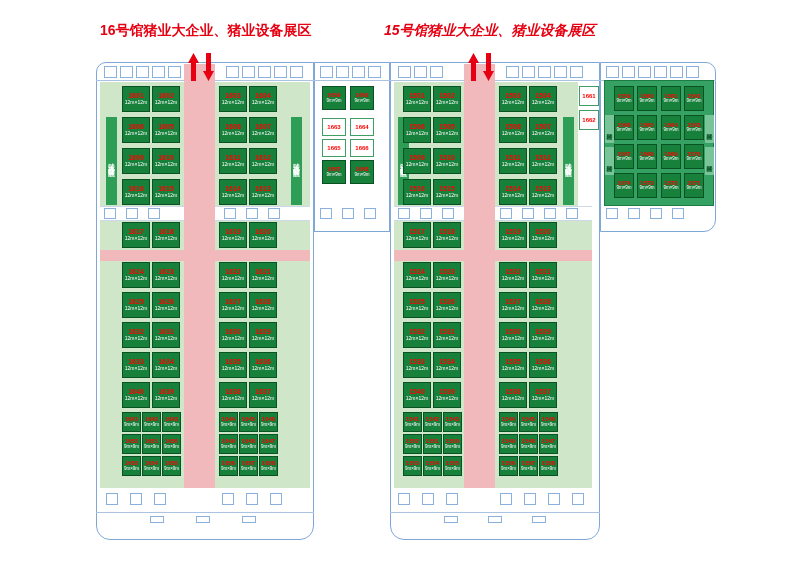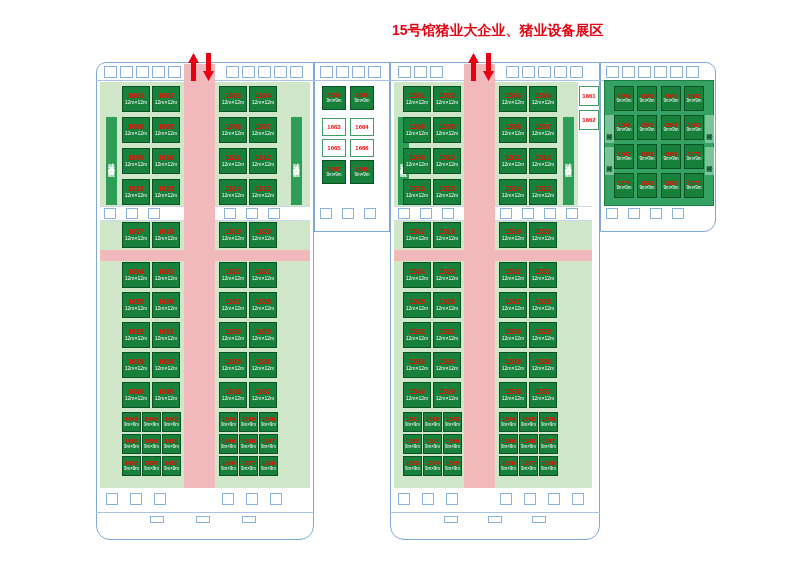--- a/index.html
+++ b/index.html
@@ -58,21 +58,22 @@
   <div class="abs strip" style="left:106px;top:117px;width:11px;height:88px;">猪业大企业特装展区</div>
   <div class="abs strip" style="left:291px;top:117px;width:11px;height:88px;">猪业大企业特装展区</div>
   <div class="abs strip" style="left:398px;top:117px;width:11px;height:88px;">猪业大企业特装展区</div>
   <div class="abs strip" style="left:563px;top:117px;width:11px;height:88px;">猪业大企业特装展区</div>
 
   <div class="abs bzl" style="left:605px;top:115px;width:9px;height:28px;">种猪展区</div>
   <div class="abs bzl" style="left:605px;top:147px;width:9px;height:28px;">种猪展区</div>
   <div class="abs bzl" style="left:705px;top:115px;width:9px;height:28px;">种猪展区</div>
   <div class="abs bzl" style="left:705px;top:147px;width:9px;height:28px;">种猪展区</div>
 
-  <div class="abs title" style="left:392px;top:22px;">15号馆猪业大企业、猪业设备展区</div>
+  <div class="abs title" style="left:100px;top:22px;">16号馆猪业大企业、猪业设备展区</div>
+  <div class="abs title" style="left:384px;top:22px;font-style:italic;">15号馆猪业大企业、猪业设备展区</div>
 
   <div class="abs" style="left:188px;top:53px;width:26px;height:28px;z-index:11;">
     <svg width="26" height="28" viewBox="0 0 26 28">
       <polygon points="5.5,0 11,10 8,10 8,28 3,28 3,10 0,10" fill="#e60012"></polygon>
       <polygon points="20.5,28 26,18 23,18 23,0 18,0 18,18 15,18" fill="#e60012"></polygon>
     </svg>
   </div>
   <div class="abs" style="left:468px;top:53px;width:26px;height:28px;z-index:11;">
     <svg width="26" height="28" viewBox="0 0 26 28">
       <polygon points="5.5,0 11,10 8,10 8,28 3,28 3,10 0,10" fill="#e60012"></polygon>

